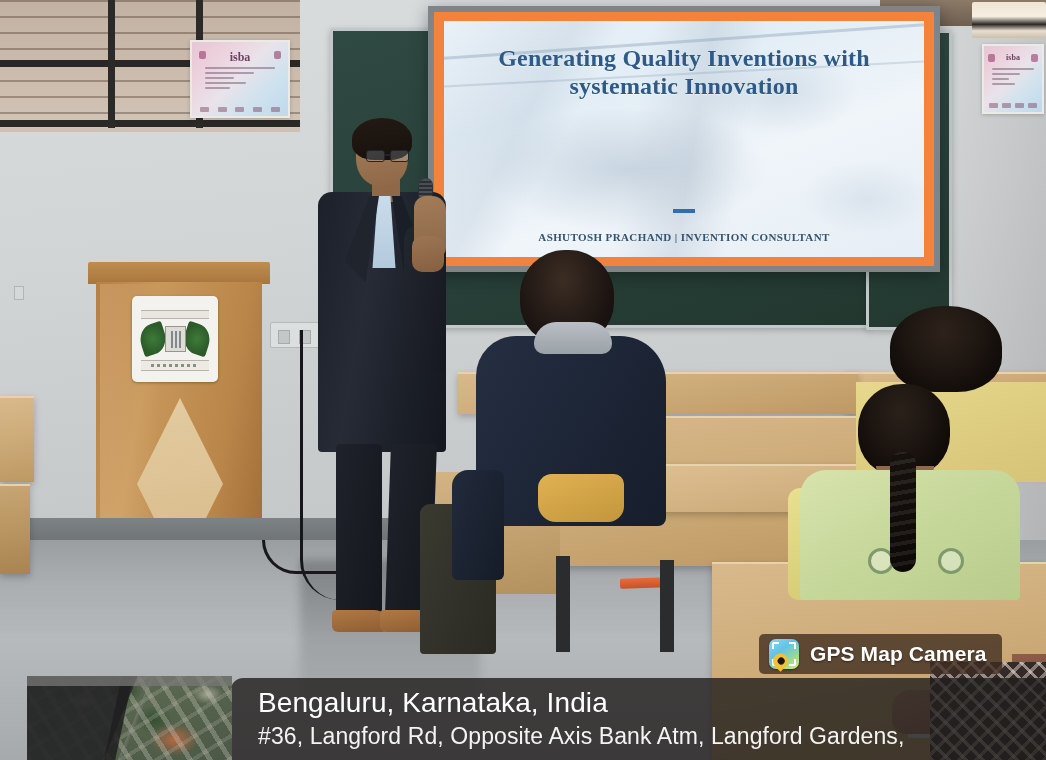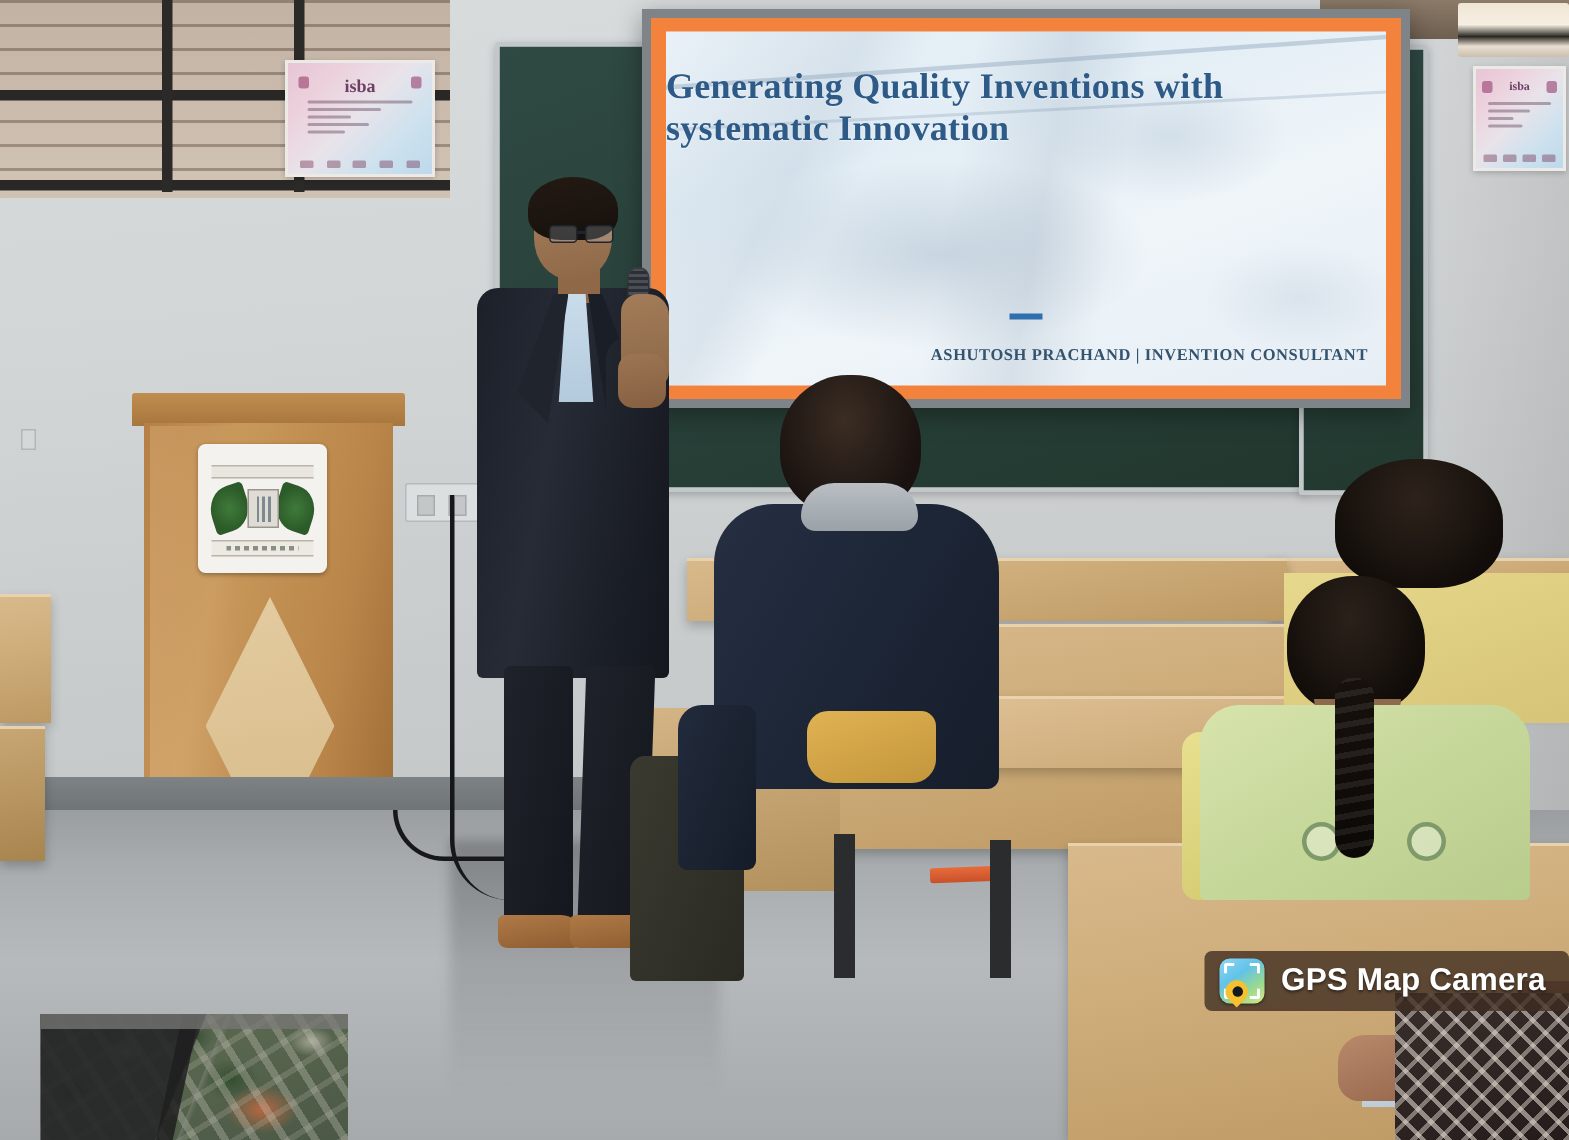--- a/index.html
+++ b/index.html
@@ -97,38 +97,39 @@
     transform:rotate(-4deg);
   }
   .slide-ghost::after {
     content:""; position:absolute; left:-6%; top:22%; width:112%; height:2px;
     background:rgba(120,145,172,.25);
     transform:rotate(-3deg);
   }
   .slide-title {
     position:relative; z-index:3;
     margin-top:24px;
+    text-align:center;
     font-family:"Liberation Serif", serif;
     font-weight:700;
     font-size:24px;
     line-height:1.16;
     color:#2d5a87;
     letter-spacing:.2px;
     padding:0 0;
     text-shadow:0 1px 1px rgba(255,255,255,.5);
   }
   .slide-dash {
     position:absolute; left:50%; bottom:44px; transform:translateX(-50%);
     width:22px; height:4px; background:#2f6fae;
     z-index:3;
   }
   .slide-credit {
-    position:absolute; left:0; right:12px; bottom:14px;
+    position:absolute; left:0; right:0; bottom:14px;
     z-index:3;
-    text-align:right;
+    text-align:center;
     font-family:"Liberation Serif", serif;
     font-weight:700;
     font-size:11px;
     letter-spacing:.4px;
     color:#33536f;
   }
 
   
   .podium-top {
     position:absolute; left:88px; top:262px; width:182px; height:22px;
@@ -540,21 +541,21 @@
   }
   .socket::before{ left:7px; }
   .socket::after { left:28px; }
   .switch-sm {
     position:absolute; left:14px; top:286px; width:10px; height:14px;
     background:#d5d8d9; border:1px solid #b2b6b7;
   }
 
   
   .gps-badge {
-    position:absolute; left:803px; top:634px;
+    position:absolute; left:759px; top:634px;
     height:40px;
     display:flex; align-items:center; gap:11px;
     padding:0 16px 0 10px;
     background:rgba(62,44,32,.78);
     border-radius:5px;
     z-index:30;
   }
   .gps-icon {
     width:30px; height:30px; flex:0 0 30px;
     border-radius:7px;
@@ -810,20 +811,24 @@
     <div class="gps-icon">
       <span class="bracket tl"></span>
         <span class="bracket tr"></span>
       <span class="bracket bl"></span>
         <span class="bracket br"></span>
       <span class="pin"></span>
     </div>
     <div class="gps-label">GPS Map Camera</div>
   </div>
 
+  <div class="info-bar">
+    <div class="info-city">Bengaluru, Karnataka, India</div>
+    <div class="info-addr">#36, Langford Rd, Opposite Axis Bank Atm, Langford Gardens,</div>
+  </div>
 
   <div class="map-thumb">
     <div class="map-sat"></div>
     <div class="map-road"></div>
     <div class="map-topfade"></div>
   </div>
 
 </div>
 
 </body></html>

